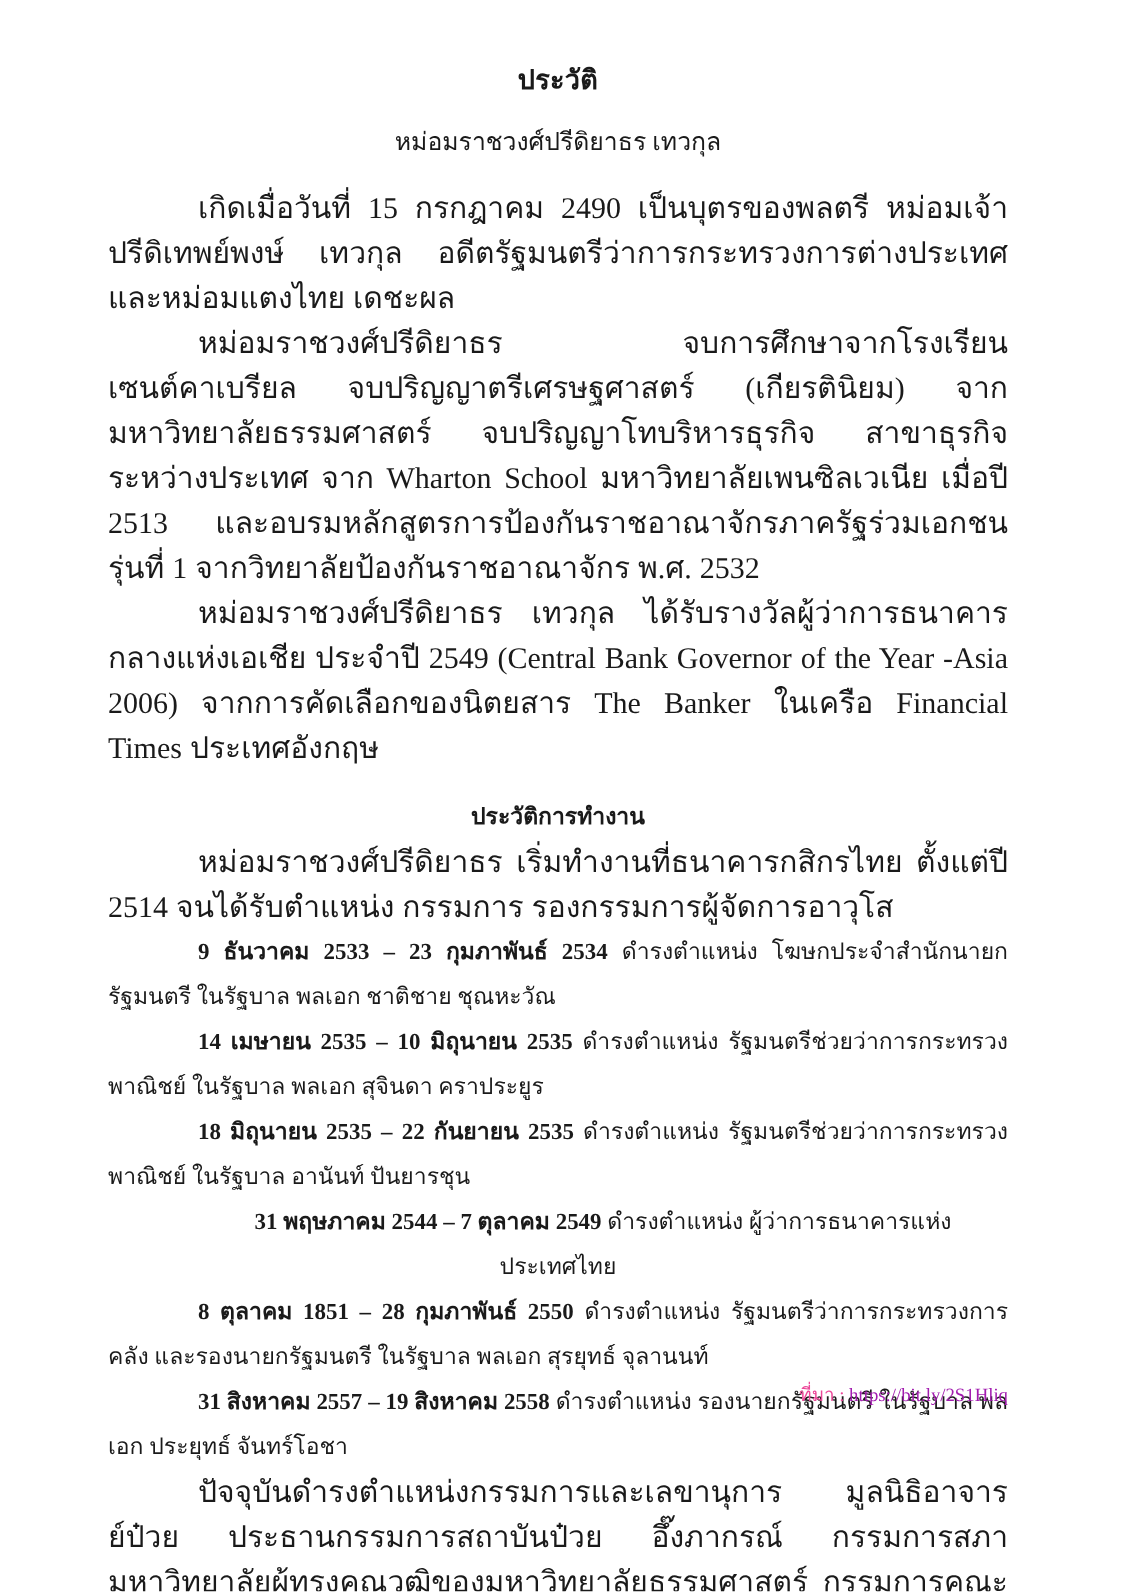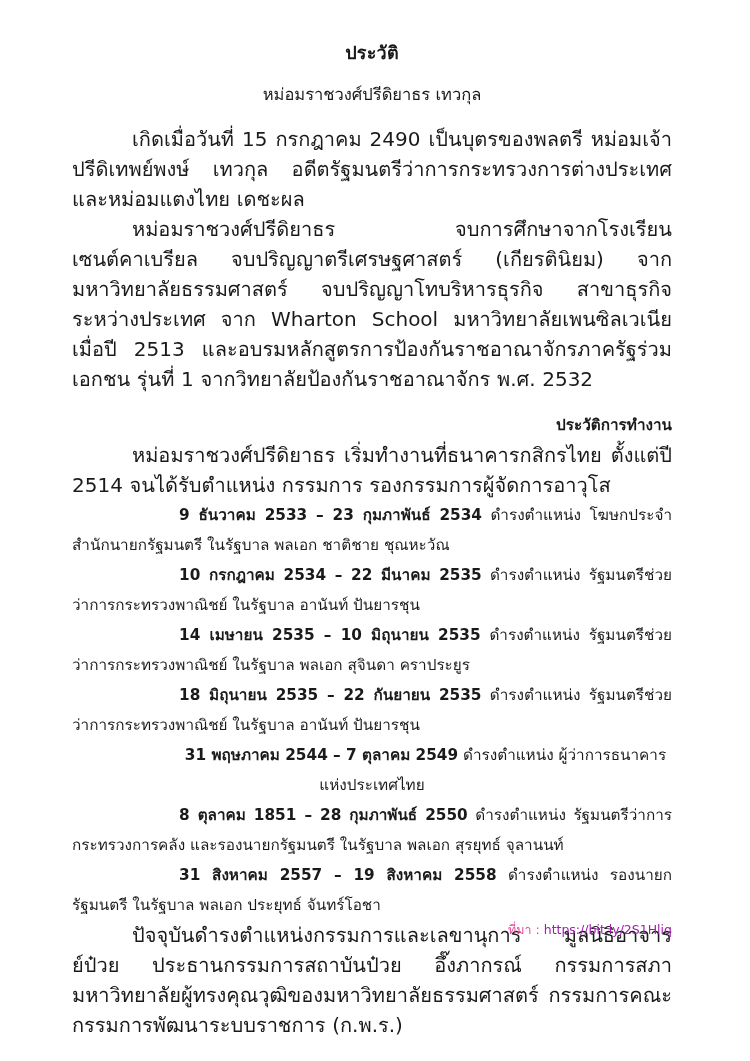--- a/index.html
+++ b/index.html
@@ -13,20 +13,21 @@
     color: #1a1a1a;
   }
   .page {
     position: relative;
     width: 750px;
     height: 1061px;
     margin: 0 auto;
     background: #ffffff;
     overflow: hidden;
     box-sizing: border-box;
+    font-family: Liberation Serif, serif;
   }
   .content {
     position: absolute;
     left: 72px;
     top: 38px;
     width: 600px;
   }
   .doc-title {
     font-size: 18px;
     font-weight: bold;
@@ -50,33 +51,32 @@
     text-justify: inter-word;
     text-indent: 60px;
     word-spacing: 0.3px;
   }
   .section-heading {
     font-size: 15.3px;
     font-weight: bold;
     line-height: 30px;
     margin: 16px 0 0 0;
     text-indent: 0;
-    text-align: right;
+    text-align: center;
   }
   .entry {
     font-size: 15.3px;
     line-height: 30px;
     margin: 0;
     text-align: justify;
     text-justify: inter-word;
     text-indent: 60px;
   }
   .entry .date-range {
     font-weight: bold;
-    margin-left: 47px;
   }
   .entry-last {
     text-align: center;
   }
   .footer-source {
     position: absolute;
     right: 78px;
     top: 920px;
     font-size: 12.5px;
     line-height: 20px;
@@ -99,32 +99,30 @@
 
     <h1 class="doc-title">ประวัติ</h1>
 
     <h2 class="doc-subtitle">หม่อมราชวงศ์ปรีดิยาธร เทวกุล</h2>
 
     <p class="para">เกิดเมื่อวันที่ 15 กรกฎาคม 2490 เป็นบุตรของพลตรี หม่อมเจ้าปรีดิเทพย์พงษ์ เทวกุล อดีตรัฐมนตรีว่าการกระทรวงการต่างประเทศ และหม่อมแตงไทย เดชะผล</p>
 
 
     <p class="para">หม่อมราชวงศ์ปรีดิยาธร จบการศึกษาจากโรงเรียนเซนต์คาเบรียล จบปริญญาตรีเศรษฐศาสตร์ (เกียรตินิยม) จากมหาวิทยาลัยธรรมศาสตร์ จบปริญญาโทบริหารธุรกิจ สาขาธุรกิจระหว่างประเทศ จาก Wharton School มหาวิทยาลัยเพนซิลเวเนีย เมื่อปี 2513 และอบรมหลักสูตรการป้องกันราชอาณาจักรภาครัฐร่วมเอกชน รุ่นที่ 1 จากวิทยาลัยป้องกันราชอาณาจักร พ.ศ. 2532</p>
 
+    <p class="para">หม่อมราชวงศ์ปรีดิยาธร เทวกุล ได้รับรางวัลผู้ว่าการธนาคารกลางแห่งเอเชีย ประจำปี 2549 (Central Bank Governor of the Year -Asia 2006) จากการคัดเลือกของนิตยสาร The Banker ในเครือ Financial Times ประเทศอังกฤษ</p>
 
     <h3 class="section-heading">ประวัติการทำงาน</h3>
 
     <p class="para">หม่อมราชวงศ์ปรีดิยาธร เริ่มทำงานที่ธนาคารกสิกรไทย ตั้งแต่ปี 2514 จนได้รับตำแหน่ง กรรมการ รองกรรมการผู้จัดการอาวุโส</p>
 
     <p class="entry">
       <span class="date-range">9 ธันวาคม 2533 – 23 กุมภาพันธ์ 2534</span><span> </span><span class="entry-desc">ดำรงตำแหน่ง โฆษกประจำสำนักนายกรัฐมนตรี ในรัฐบาล พลเอก ชาติชาย ชุณหะวัณ</span>
     </p>
 
-    <p class="entry">
-      <span class="date-range">10 กรกฎาคม 2534 – 22 มีนาคม 2535</span><span> </span><span class="entry-desc">ดำรงตำแหน่ง รัฐมนตรีช่วยว่าการกระทรวงพาณิชย์ ในรัฐบาล อานันท์ ปันยารชุน</span>
-    </p>
 
     <p class="entry">
       <span class="date-range">14 เมษายน 2535 – 10 มิถุนายน 2535</span><span> </span><span class="entry-desc">ดำรงตำแหน่ง รัฐมนตรีช่วยว่าการกระทรวงพาณิชย์ ในรัฐบาล พลเอก สุจินดา คราประยูร</span>
     </p>
 
     <p class="entry">
       <span class="date-range">18 มิถุนายน 2535 – 22 กันยายน 2535</span><span> </span><span class="entry-desc">ดำรงตำแหน่ง รัฐมนตรีช่วยว่าการกระทรวงพาณิชย์ ในรัฐบาล อานันท์ ปันยารชุน</span>
     </p>
 
     <p class="entry entry-last">

